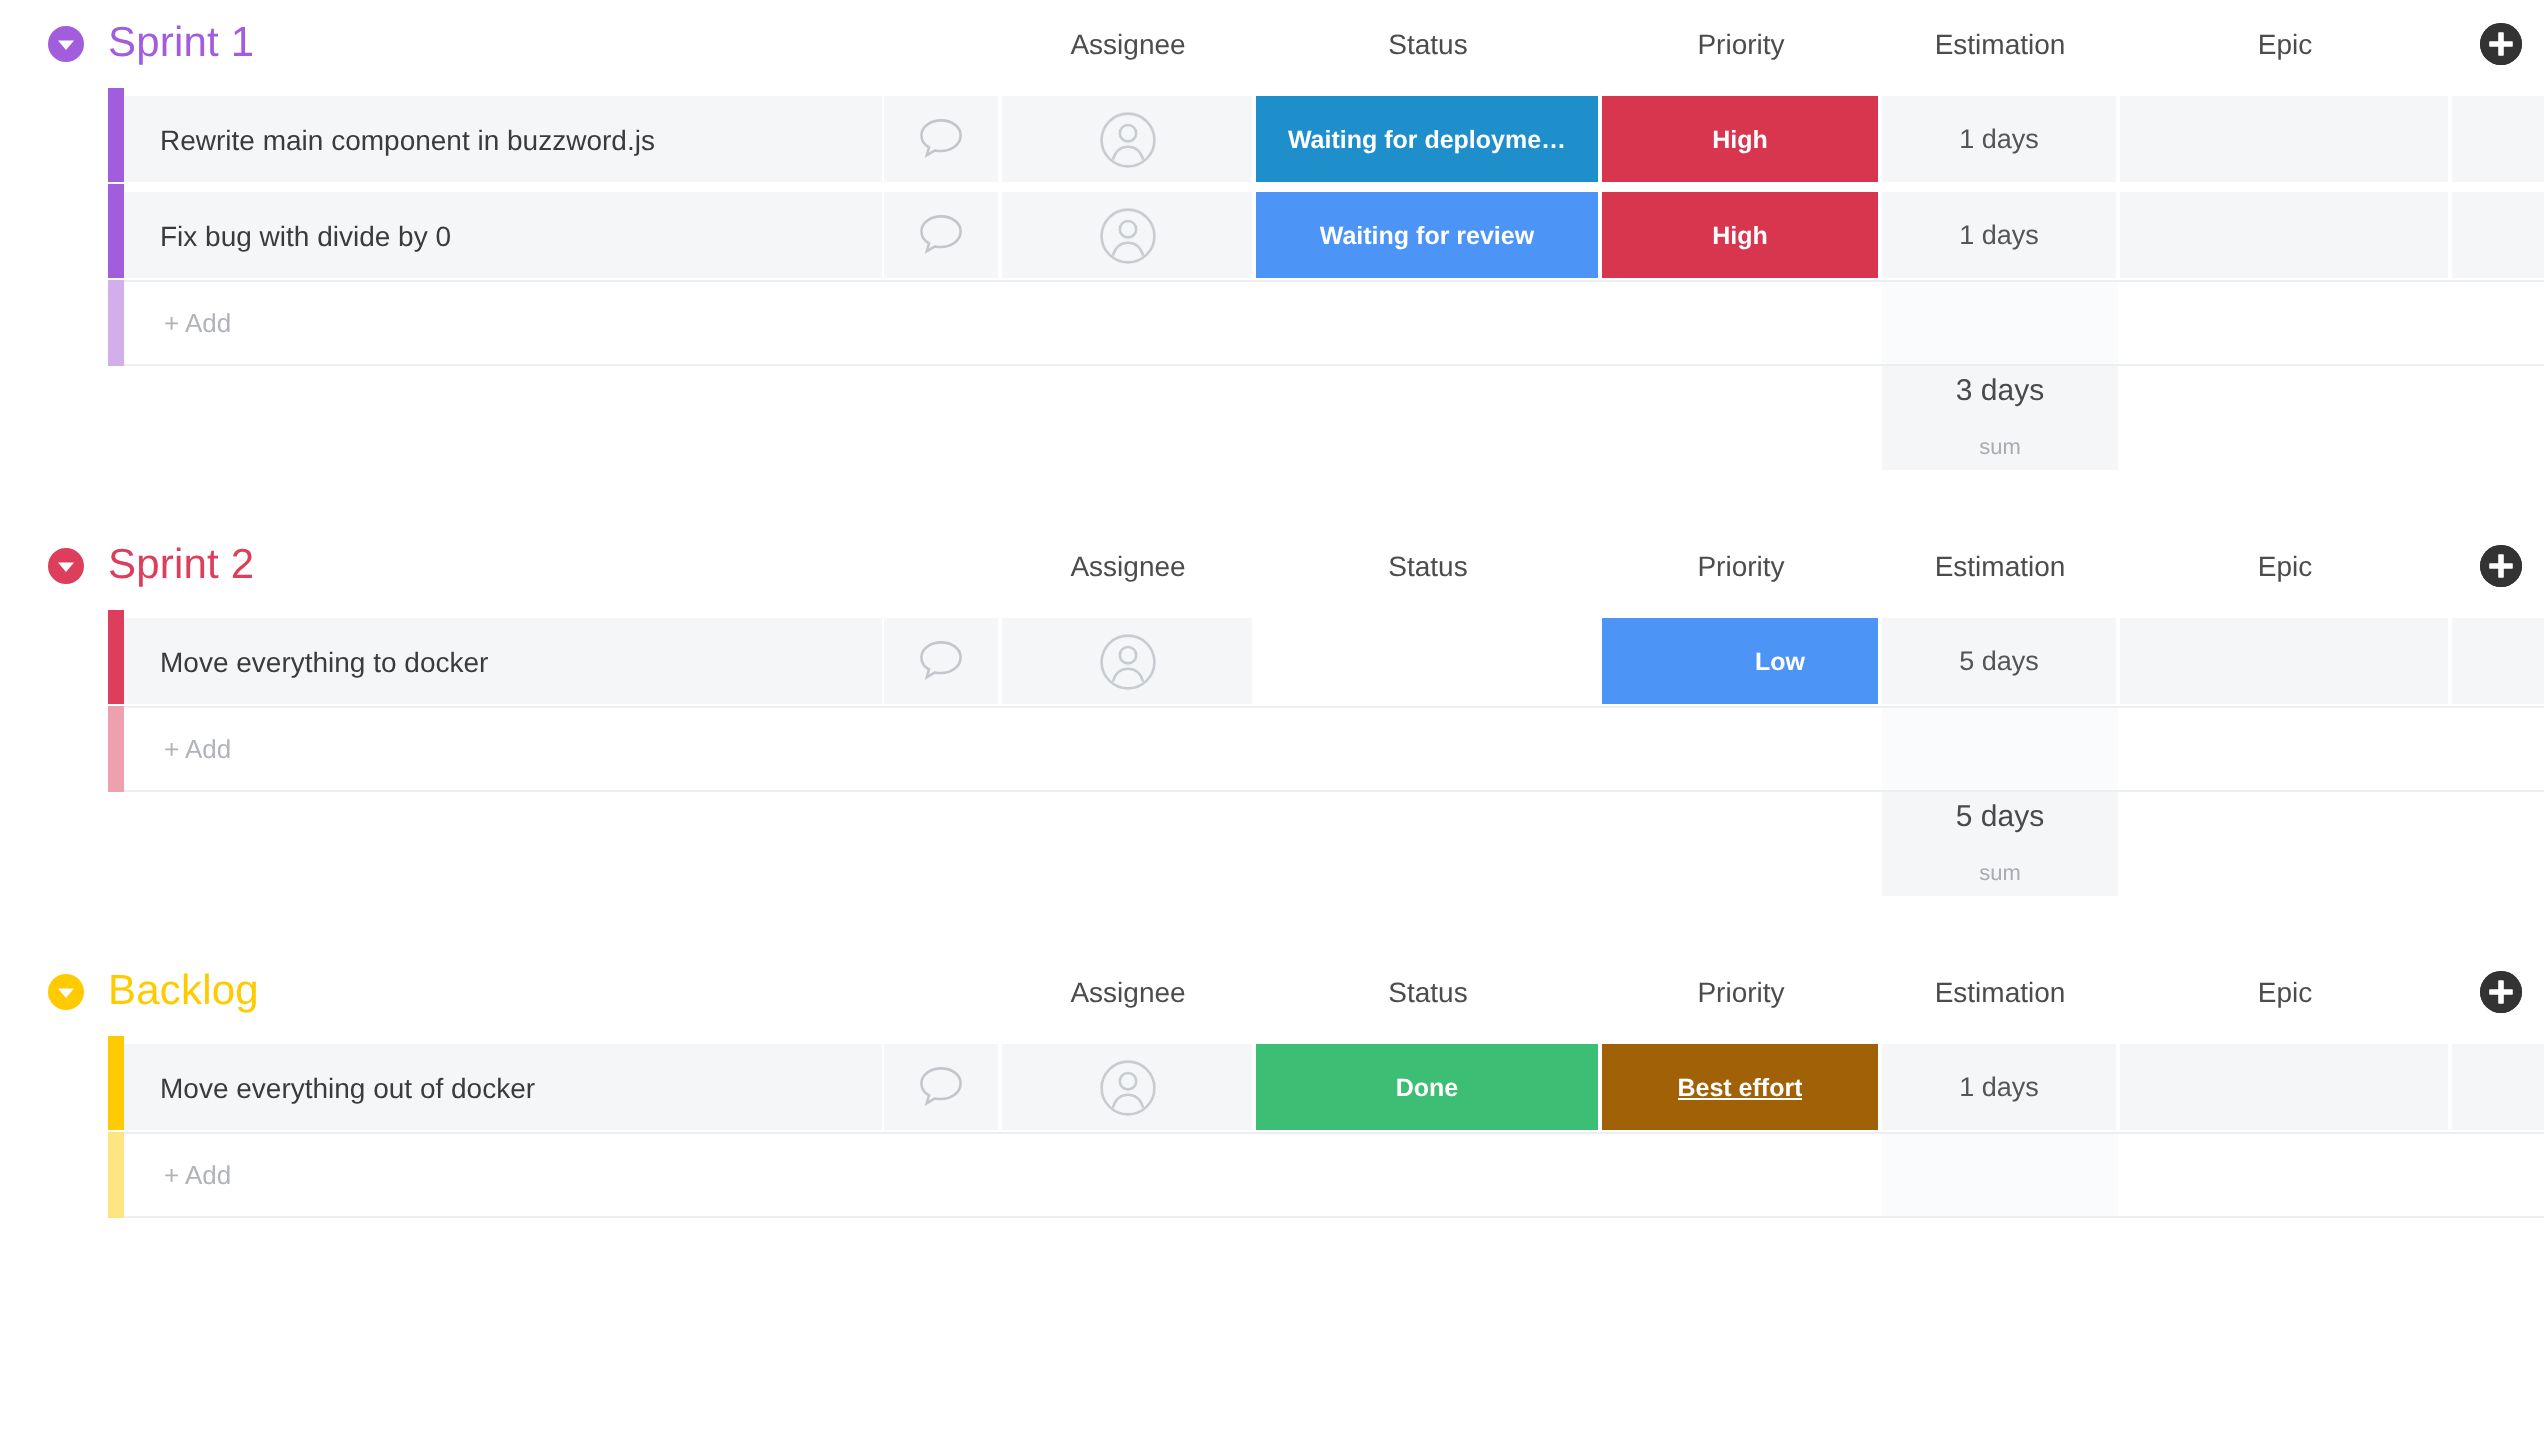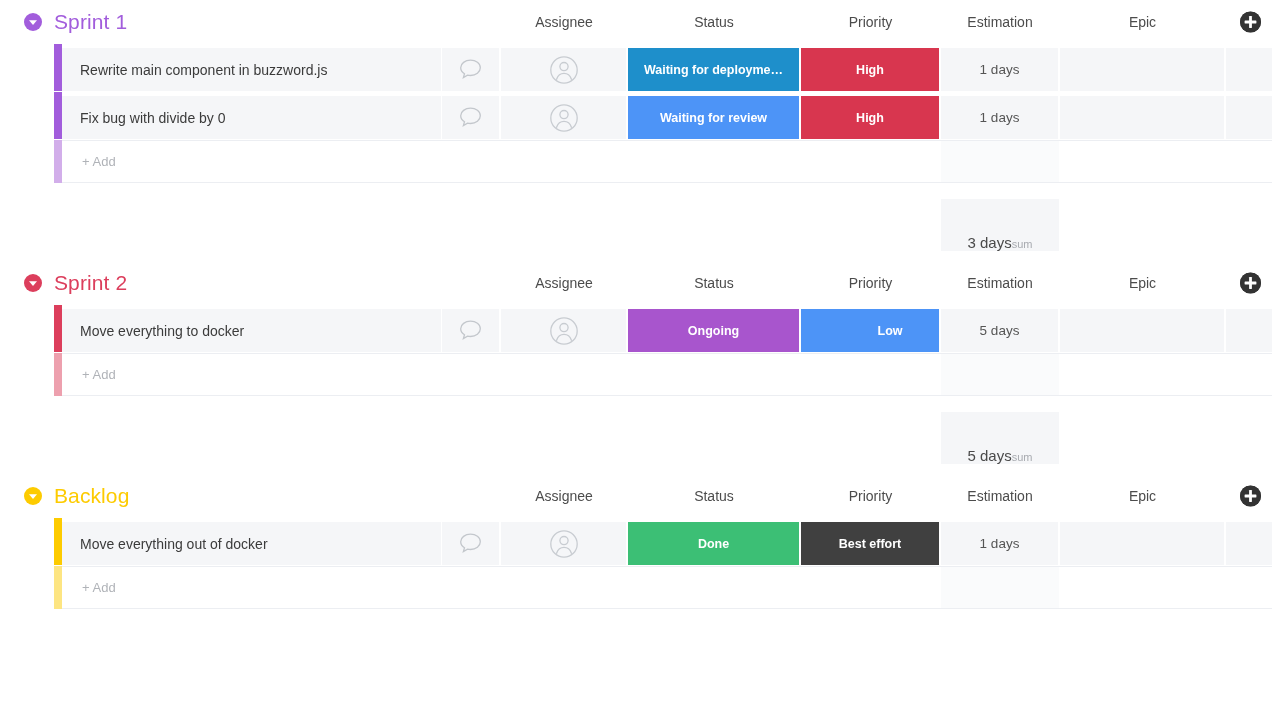--- a/index.html
+++ b/index.html
@@ -192,26 +192,26 @@
     border-bottom: 1px solid #eceef2;
     box-sizing: border-box;
   }
 
   
   .row-sum { position: relative; height: 52px; }
   .sum-cell {
     position: absolute;
     left: 941px;
     width: 118px;
-    top: 16px;
+    top: 0;
     height: 52px;
     background: #f5f6f8;
     display: flex;
-    flex-direction: row;
-    align-items: flex-end;
+    flex-direction: column;
+    align-items: center;
     justify-content: center;
     line-height: 1.15;
   }
   .sum-value { font-size: 15px; color: #4a4a4a; }
   .sum-label { font-size: 11px; color: #a8abb0; margin-top: 14px; }
 
   .group-gap { height: 26px; }
 </style>
 </head>
 <body>
@@ -349,25 +349,20 @@
        <path d="M13.5 3.2c-5.4 0-9.8 3.3-9.8 7.5 0 2.4 1.5 4.6 3.8 6l-1.1 3.9 4.1-2.4c1 .2 2 .3 3 .3 5.4 0 9.8-3.4 9.8-7.8S18.9 3.2 13.5 3.2z" fill="none" stroke="#c3c7cc" stroke-width="1.3"></path>
      </svg>
           </div>
           <div class="cell cell-assignee">
             <svg width="30" height="30" viewBox="0 0 30 30" aria-hidden="true">
        <circle cx="15" cy="15" r="13.2" fill="none" stroke="#c8ccd1" stroke-width="1.3"></circle>
        <circle cx="15" cy="11.6" r="4.1" fill="none" stroke="#c8ccd1" stroke-width="1.3"></circle>
        <path d="M7.6 24.3c1.3-3.9 4.1-5.9 7.4-5.9s6.1 2 7.4 5.9" fill="none" stroke="#c8ccd1" stroke-width="1.3" stroke-linecap="round"></path>
      </svg>
           </div>
-          <div class="cell cell-status" style="background: transparent;">
-            <div class="badge" style="background: rgb(168, 85, 205);">
-              <span>Ongoing</span>
-            </div>
-          </div>
           <div class="cell cell-priority" style="background: transparent;">
             <div class="badge" style="background: rgb(77, 148, 247); padding-left: 48px;">
               <span>Low</span>
             </div>
           </div>
           <div class="cell cell-estimation">5 days</div>
           <div class="cell cell-epic"></div>
           <div class="cell cell-tail"></div>
         </div>
         <div class="row row-add">
@@ -423,21 +418,21 @@
        <circle cx="15" cy="11.6" r="4.1" fill="none" stroke="#c8ccd1" stroke-width="1.3"></circle>
        <path d="M7.6 24.3c1.3-3.9 4.1-5.9 7.4-5.9s6.1 2 7.4 5.9" fill="none" stroke="#c8ccd1" stroke-width="1.3" stroke-linecap="round"></path>
      </svg>
           </div>
           <div class="cell cell-status" style="background: transparent;">
             <div class="badge" style="background: rgb(60, 191, 117);">
               <span>Done</span>
             </div>
           </div>
           <div class="cell cell-priority" style="background: transparent;">
-            <div class="badge" style="background: #404040;">
+            <div class="badge" style="background: #a16207; text-decoration: underline;">
               <span>Best effort</span>
             </div>
           </div>
           <div class="cell cell-estimation">1 days</div>
           <div class="cell cell-epic"></div>
           <div class="cell cell-tail"></div>
         </div>
         <div class="row row-add">
           <div class="row-color" style="background: rgb(253, 229, 130);"></div>
           <div class="cell-add">+ Add</div>

